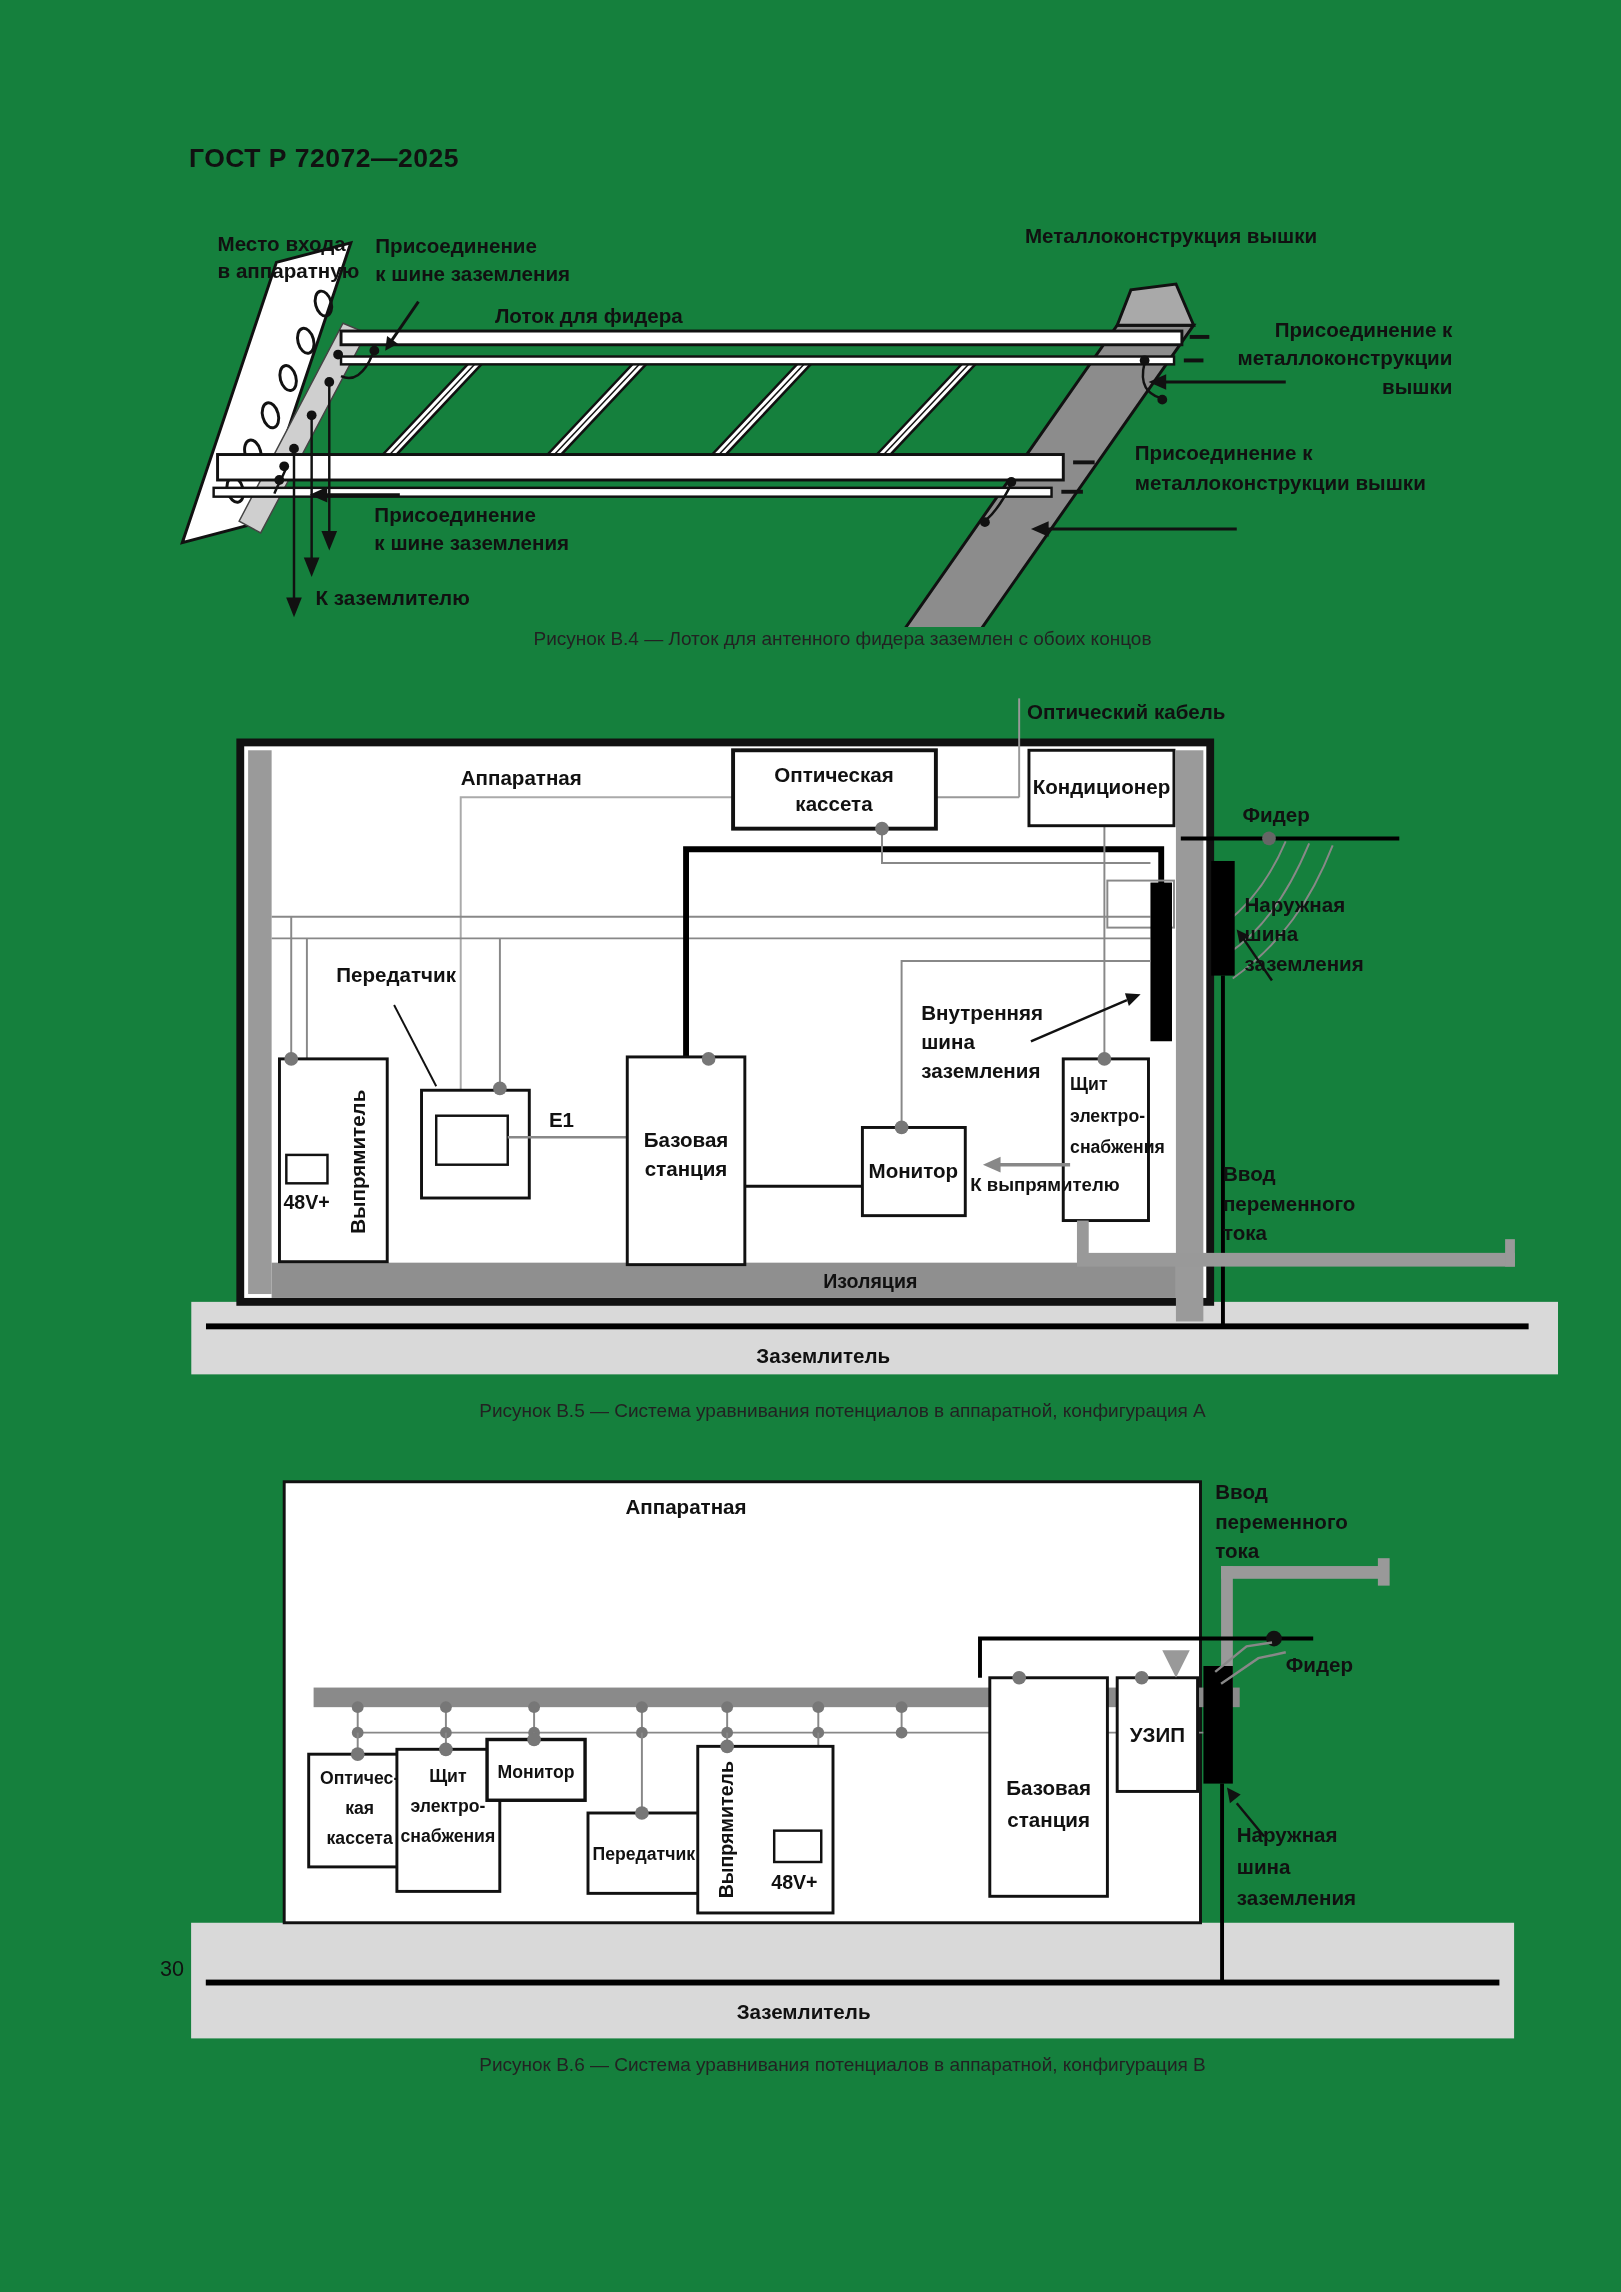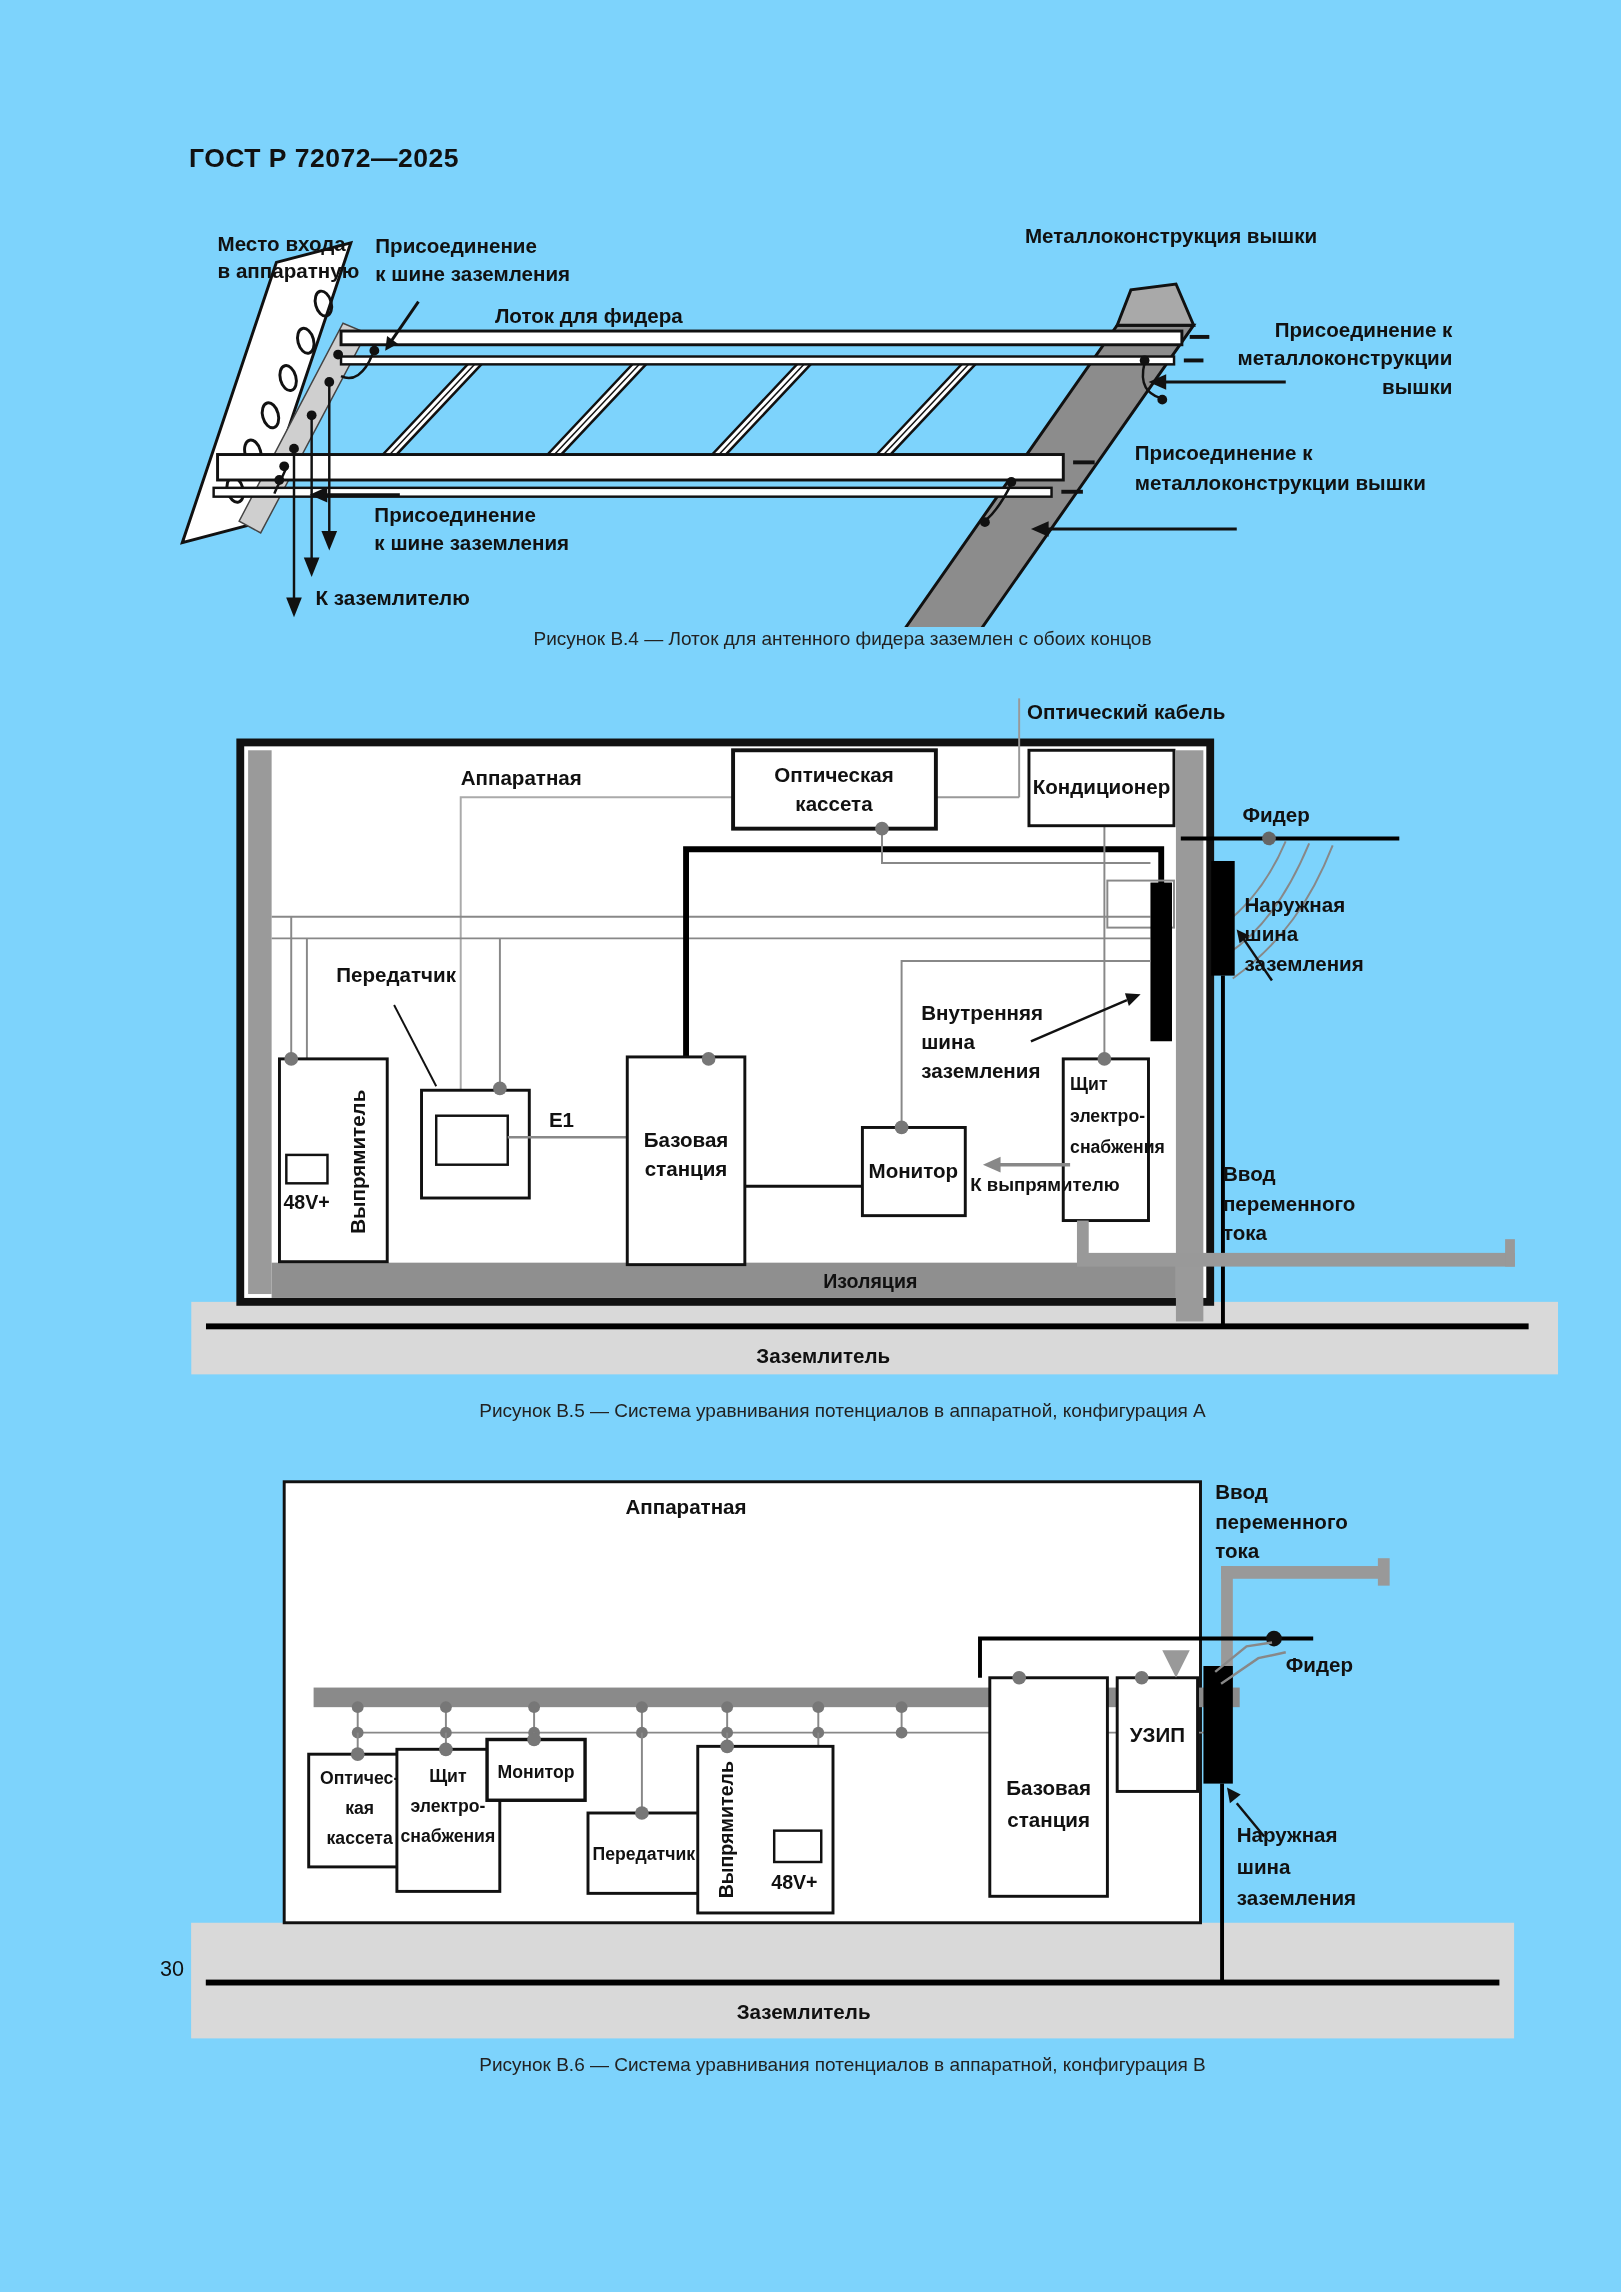--- a/index.html
+++ b/index.html
@@ -1,17 +1,17 @@
 <!DOCTYPE html>
 <html><head>
 <meta charset="utf-8">
 <style>
   html,body{margin:0;padding:0;background:#e8e8e8;}
   .page{
-    position:relative;width:1621px;height:2293px;background:#7dd3fc;
+    position:relative;width:1621px;height:2293px;background:#15803d;
     font-family:"Liberation Sans", sans-serif;color:#111;overflow:hidden;
     margin:0 auto;
   }
   .hdr{position:absolute;left:189px;top:143px;font-size:26.5px;font-weight:bold;letter-spacing:0.5px;}
   .pagenum{position:absolute;left:160px;top:1956px;font-size:21.6px;}
   .caption{position:absolute;left:0;width:1621px;text-align:center;font-size:19px;color:#222;margin-left:32px;}
   svg{position:absolute;}
   svg text{font-family:"Liberation Sans", sans-serif;font-weight:bold;font-size:21px;fill:#111;}
   svg text.cellv{font-size:20px;}
   svg text.small{font-size:18px;}

